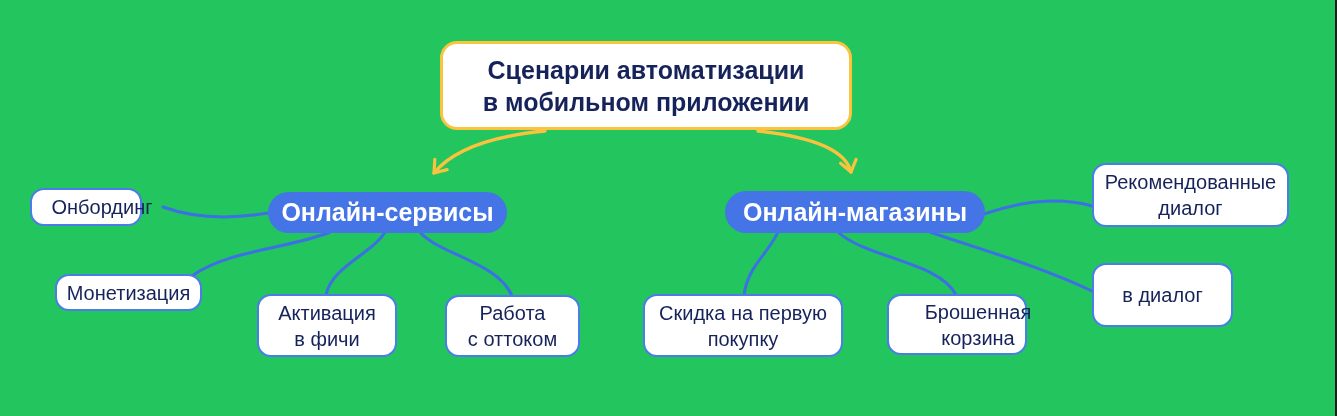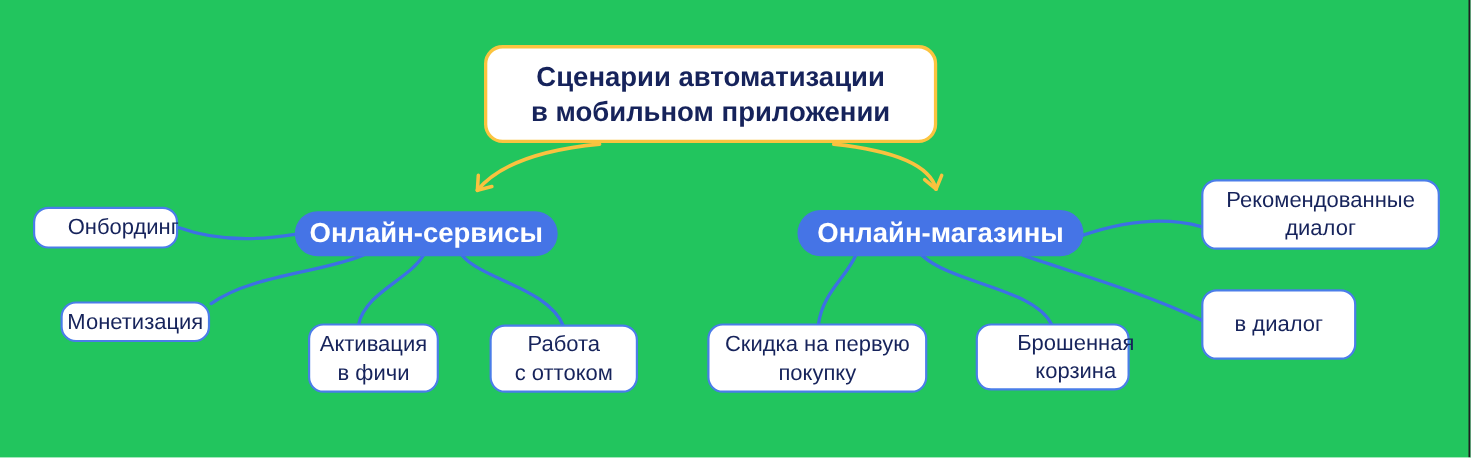--- a/index.html
+++ b/index.html
@@ -58,27 +58,27 @@
 
   
   .leaf {
     border: 2.5px solid #4A7DE9;
     border-radius: 14px;
     color: #16235B;
     font-size: 20px;
     font-weight: 400;
     line-height: 26px;
   }
-  .n-onboarding   { left: 30px;   top: 188px; width: 132px; height: 38px; padding-left: 32px; }
-  .n-monetization { left: 55px;   top: 274px; width: 136px; height: 37px; }
-  .n-activation   { left: 257px;  top: 294px; width: 119px; height: 63px; margin-left: 23px; }
+  .n-onboarding   { left: 30px;   top: 188px; width: 112px; height: 38px; padding-left: 32px; }
+  .n-monetization { left: 55px;   top: 274px; width: 147px; height: 37px; }
+  .n-activation   { left: 257px;  top: 294px; width: 140px; height: 63px; }
   .n-churn        { left: 445px;  top: 295px; width: 135px; height: 62px; }
   .n-discount     { left: 643px;  top: 294px; width: 200px; height: 63px; }
   .n-cart         { left: 887px;  top: 294px; width: 140px; height: 61px; padding-left: 42px; }
-  .n-recommended  { left: 1092px; top: 163px; width: 217px; height: 64px; }
+  .n-recommended  { left: 1092px; top: 163px; width: 197px; height: 64px; }
   .n-dialog       { left: 1092px; top: 263px; width: 141px; height: 64px; }
 
   .screen-edge {
     position: absolute;
     right: 0; top: 0;
     width: 2px; height: 416px;
     background: #1f1f1f;
   }
 </style>
 </head>

